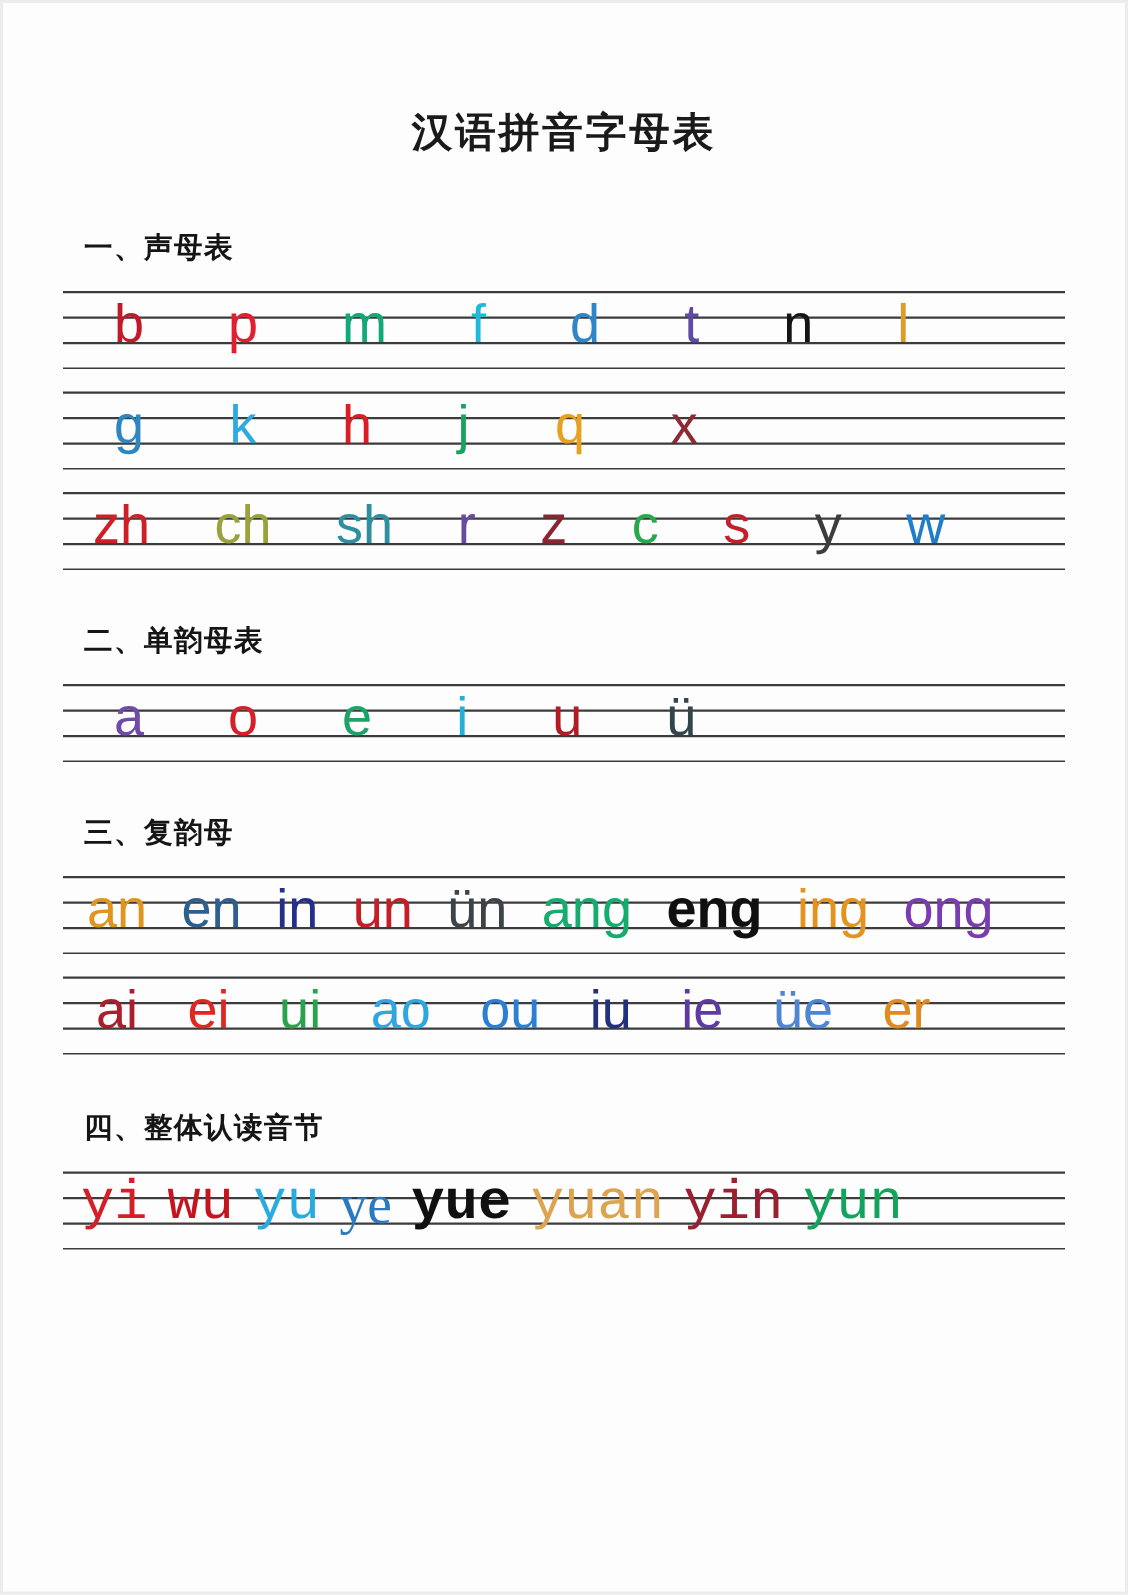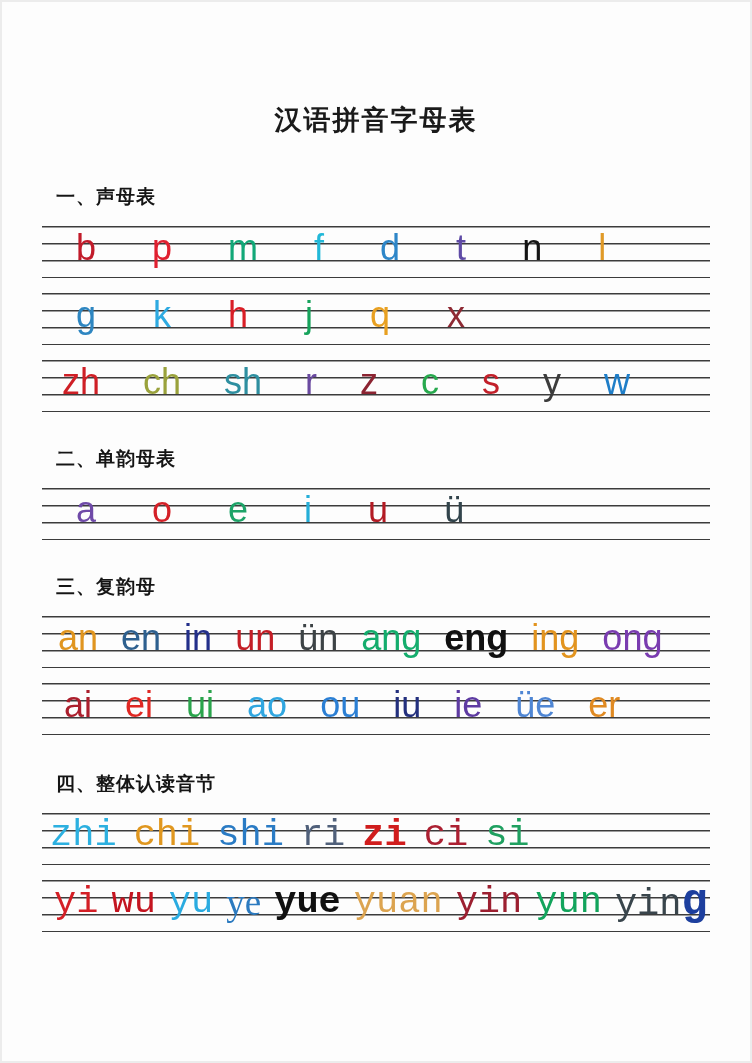--- a/index.html
+++ b/index.html
@@ -8,21 +8,21 @@
     width:752px;height:1063px;
     margin:0 auto;
     background:#fdfdfd;
     box-sizing:border-box;
     border:2px solid #ececec;
     font-family:"Liberation Sans",sans-serif;
     overflow:hidden;
   }
   .inner{padding:0 40px;}
   .title{
-    margin:0;padding-top:100px;
+    margin:0;padding-top:68px;
     text-align:center;
     font-size:27px;font-weight:bold;color:#1a1a1a;
     letter-spacing:2px;
   }
   .heading{
     margin:0 0 0 14px;
     font-size:19px;font-weight:bold;color:#151515;
     letter-spacing:1px;
   }
   .h1{padding-top:46px;}
@@ -146,38 +146,26 @@
           <span class="ltr"><span style="color: rgb(43, 127, 212);">ou</span></span>
           <span class="ltr"><span style="color: rgb(35, 48, 126);">iu</span></span>
           <span class="ltr"><span style="color: rgb(94, 59, 162);">ie</span></span>
           <span class="ltr"><span style="color: rgb(79, 134, 212);">üe</span></span>
           <span class="ltr"><span style="color: rgb(224, 138, 34);">er</span></span>
         </div>
     </div>
 
     <h2 class="heading h4">四、整体认读音节</h2>
     <div class="staff mono">
-      <div class="letters r-s4a">
-          <span class="ltr"><span style="color: rgb(44, 176, 224);">zhi</span></span>
-          <span class="ltr"><span style="color: rgb(224, 151, 31);">chi</span></span>
-          <span class="ltr"><span style="color: rgb(42, 123, 196);">shi</span></span>
-          <span class="ltr"><span style="color: rgb(80, 96, 122);">ri</span></span>
-          <span class="ltr"><span class="bold" style="color: rgb(208, 29, 29);">zi</span></span>
-          <span class="ltr"><span style="color: rgb(172, 32, 50);">ci</span></span>
-          <span class="ltr"><span style="color: rgb(31, 160, 96);">si</span></span>
-        </div>
-    </div>
-    <div class="staff mono">
       <div class="letters r-s4b">
           <span class="ltr"><span style="color: rgb(212, 31, 38);">yi</span></span>
           <span class="ltr"><span style="color: rgb(196, 20, 32);">wu</span></span>
           <span class="ltr"><span style="color: rgb(42, 171, 224);">yu</span></span>
           <span class="ltr"><span style="color: rgb(43, 122, 192); font-family: Liberation Serif, serif;">ye</span></span>
           <span class="ltr"><span class="bold" style="color: rgb(16, 16, 16); margin-top: 48px;">yue</span></span>
           <span class="ltr"><span style="color: rgb(220, 164, 80);">yuan</span></span>
           <span class="ltr"><span style="color: rgb(156, 31, 48);">yin</span></span>
           <span class="ltr"><span style="color: rgb(18, 164, 92); text-align: right;">yun</span></span>
-          <span class="ltr"><span style="color: rgb(57, 69, 76);">yin</span><span class="bold big" style="color: rgb(29, 63, 158);">g</span></span>
         </div>
     </div>
 
   </div>
 </div>
 
 </body></html>

